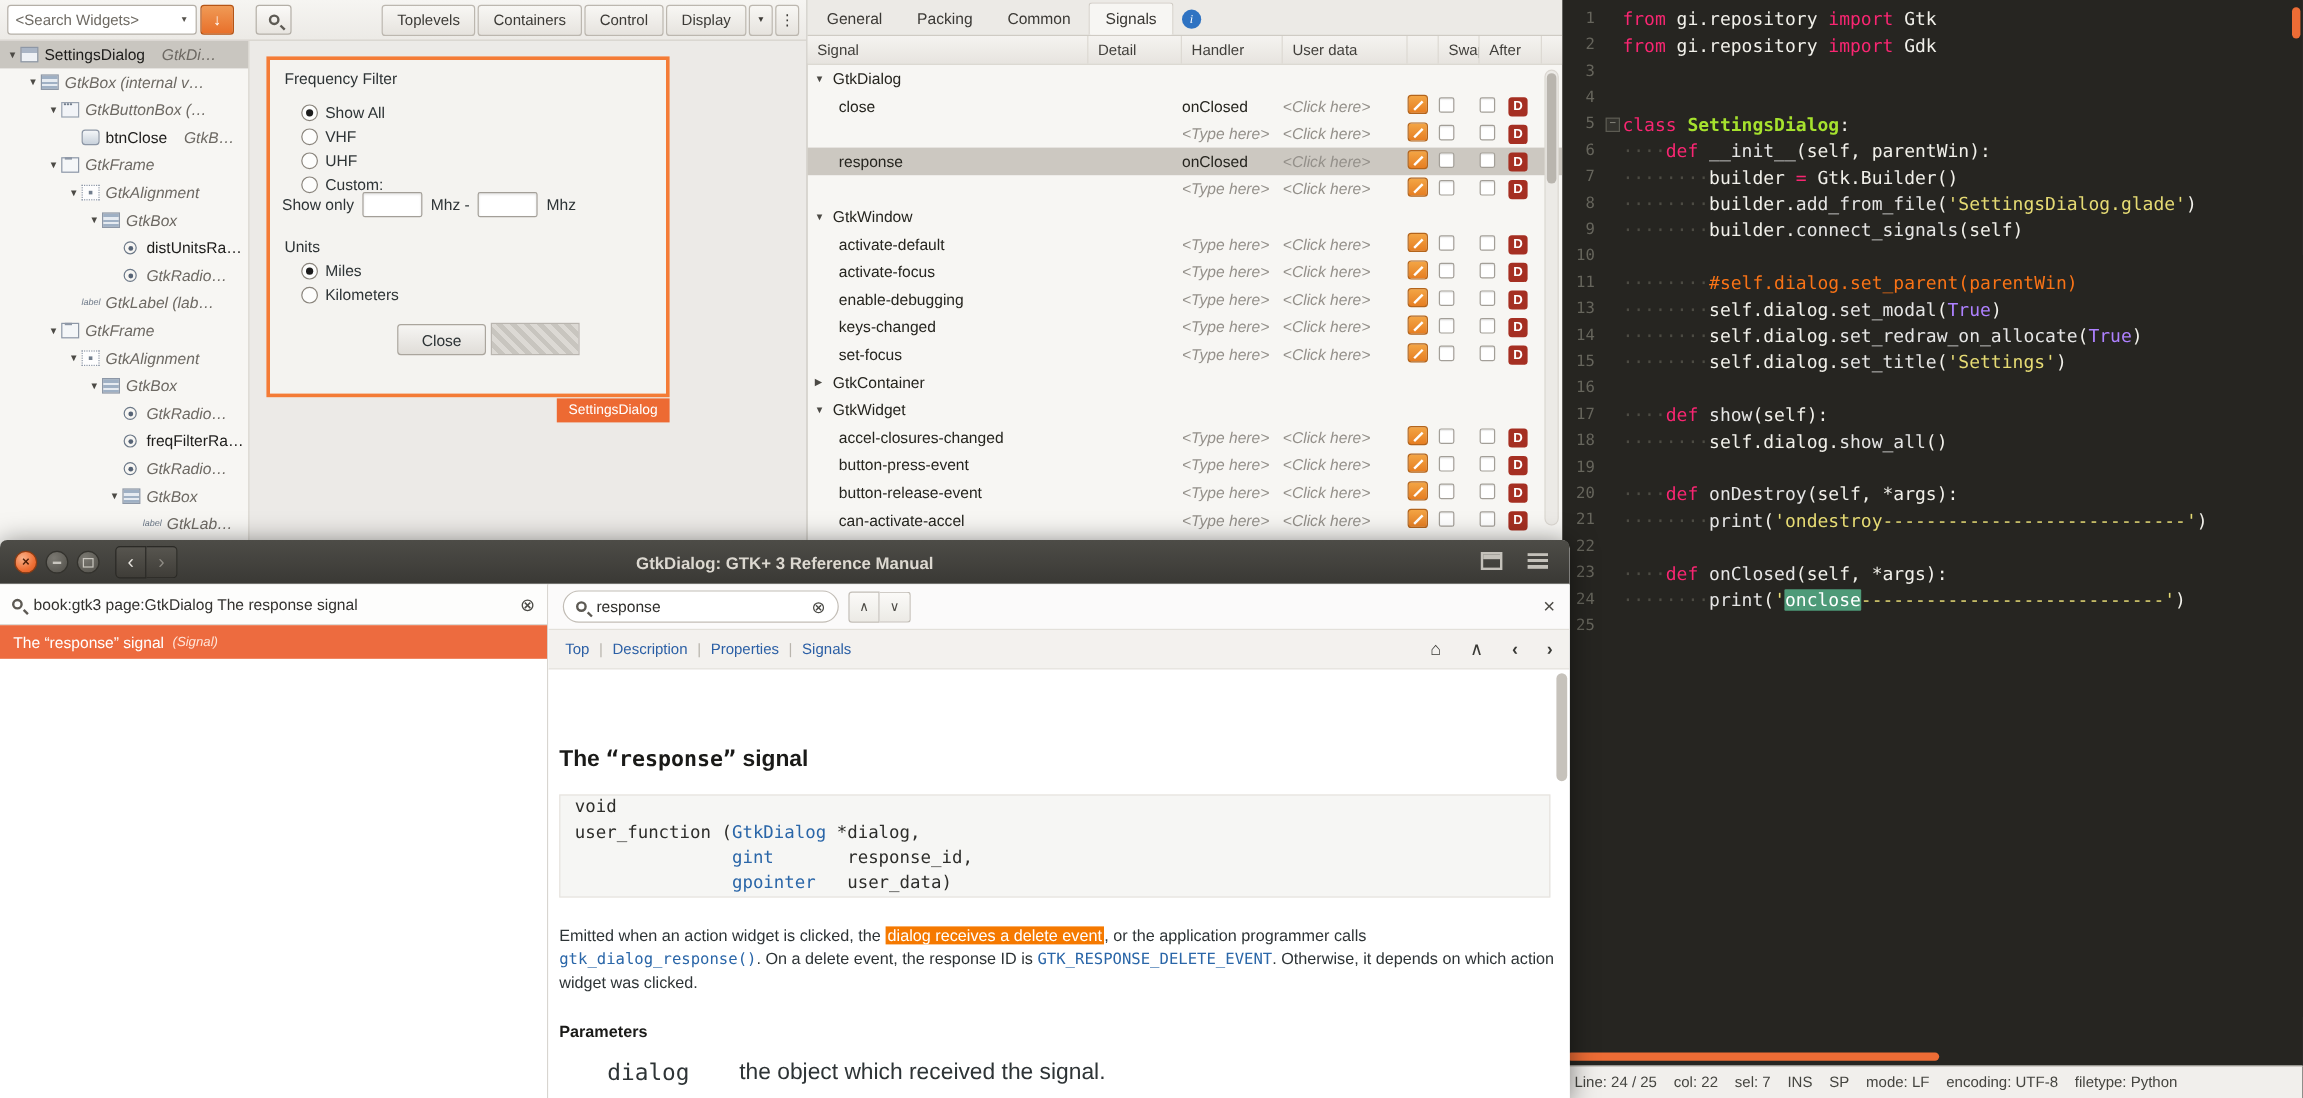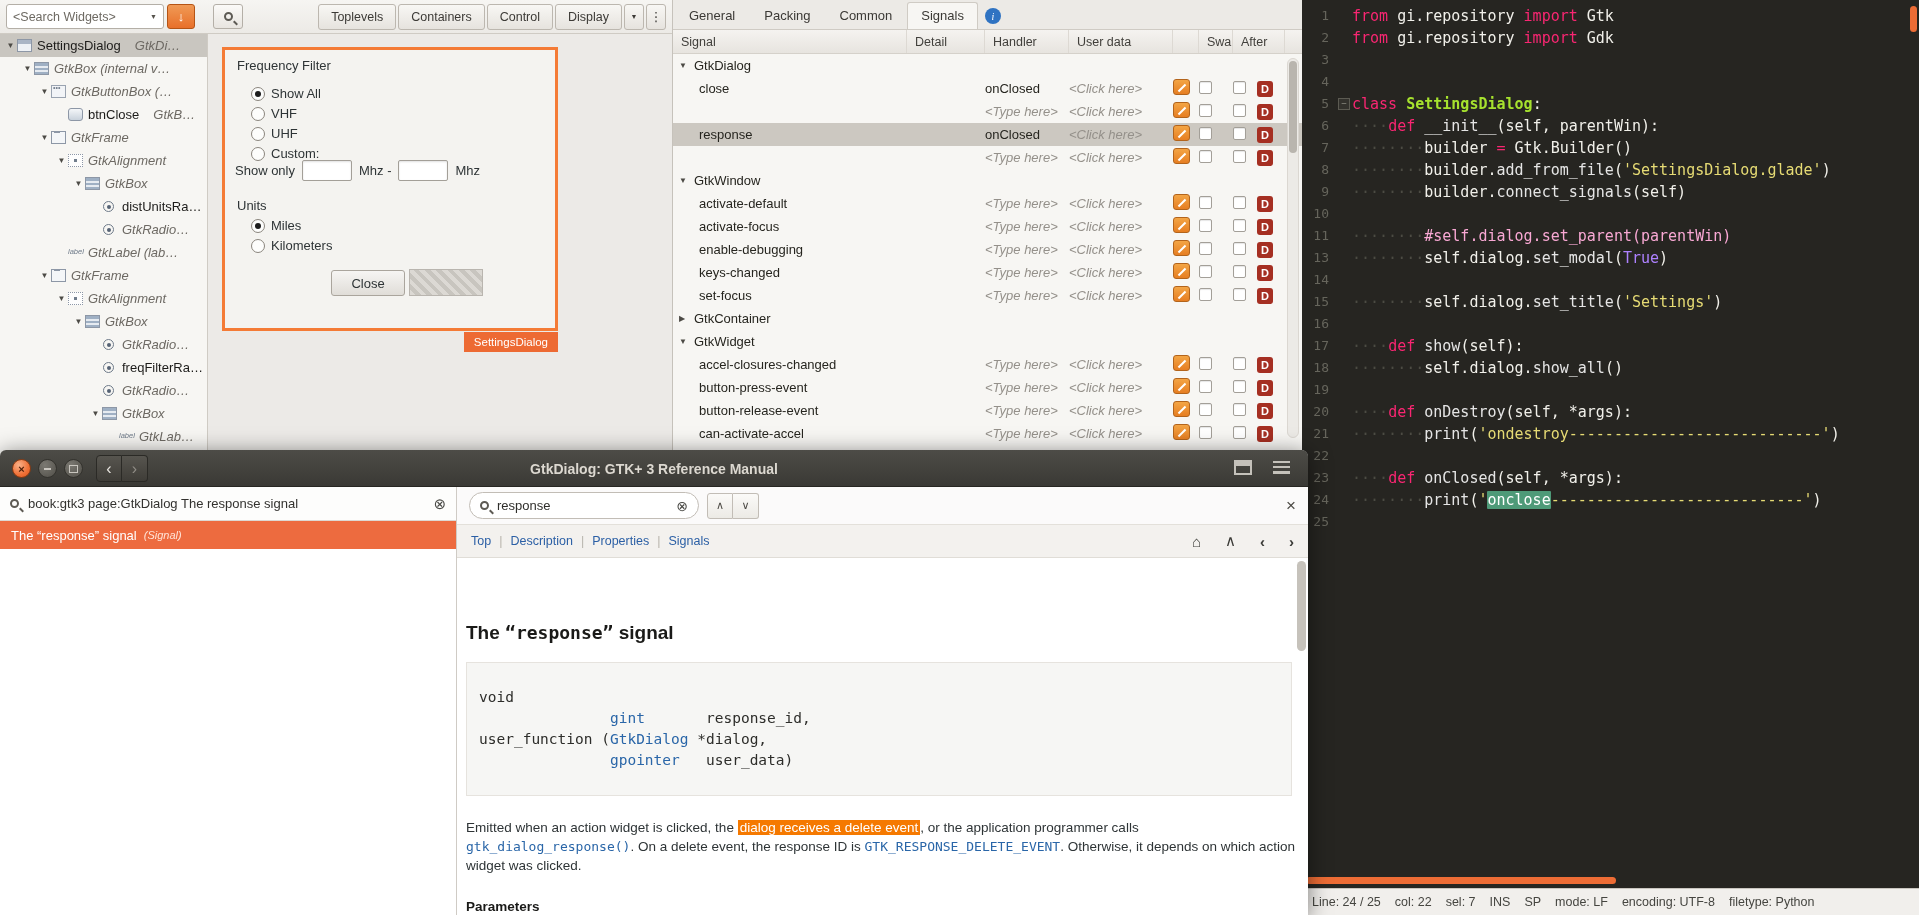--- a/index.html
+++ b/index.html
@@ -113,41 +113,41 @@
   .udbtn:first-child { border-radius:3px 0 0 3px; }
   .udbtn:last-child { border-radius:0 3px 3px 0; border-left:none; }
   .find-close { margin-left:auto; font-size:17px; color:#4c4a45; }
   .dh-subnav { height:33px; background:#f3f1ee; border-bottom:1px solid #e0ddd7; display:flex; align-items:center; padding:0 14px; font-size:12.5px; }
   .dh-link { color:#2b5fa5; }
   .navsep { color:#b9b5ad; margin:0 8px; }
   .subnav-icons { margin-left:auto; display:flex; align-items:center; gap:24px; color:#3a3a36; font-size:15px; }
   .dh-content { position:absolute; top:71px; left:0; right:0; bottom:0; overflow:hidden; padding:0 14px 0 9px; background:#fff; }
   .dh-heading { margin-top:64px; font-size:19px; font-weight:bold; color:#1a1a18; }
   .dh-heading .term { font-family:"DejaVu Sans Mono",monospace; font-size:18px; }
-  .dh-codeblock { margin-top:18px; margin-right:2px; background:#f6f6f4; border:1px solid #e6e3de; padding:24px 12px; font-family:"DejaVu Sans Mono",monospace; font-size:14.5px; line-height:21px; color:#2d2d2a; }
+  .dh-codeblock { margin-top:18px; margin-right:2px; background:#f6f6f4; border:1px solid #e6e3de; padding:0 12px; font-family:"DejaVu Sans Mono",monospace; font-size:14.5px; line-height:21px; color:#2d2d2a; }
   .dhc-line { white-space:pre; }
   .dh-link2 { color:#2a66a8; }
   .dh-para { margin-top:22px; font-size:13.5px; line-height:19px; color:#2e3436; width:840px; }
   .hl { background:#f57900; color:#fff; padding:0 2px; }
   .code-link { font-family:"DejaVu Sans Mono",monospace; font-size:13px; color:#2a66a8; }
   .dh-params { margin-top:24px; font-size:13.5px; font-weight:bold; color:#1a1a18; }
   .dh-paramrow { margin-top:16px; display:flex; font-size:19px; color:#2e3436; }
   .dh-paramrow .pn { font-family:"DejaVu Sans Mono",monospace; width:110px; margin-left:40px; }
   .dh-scroll { position:absolute; right:2px; top:74px; width:9px; height:90px; background:#c6c2bb; border-radius:5px; }
 
   
   .editor { position:absolute; left:1302px; top:0; width:617px; height:915px; background:#262521; }
   .ed-body { position:absolute; top:0; left:0; right:0; bottom:27px; overflow:hidden; padding-top:5px; }
   .ed-line { display:flex; height:22px; line-height:22px; font-family:"DejaVu Sans Mono",monospace; font-size:15px; }
   .ln { width:36px; flex:none; text-align:right; padding-right:9px; color:#66655c; font-size:13px; }
   .fold { width:14px; flex:none; position:relative; }
   .fold.has::after { content:"−"; position:absolute; left:0; top:5px; width:10px; height:10px; line-height:9px; text-align:center; font-size:9px; color:#8b8a80; border:1px solid #5c5b52; background:#33322d; }
   .codebit { white-space:pre; color:#f1f0ea; }
   .tk { color:#f92672; } .tc { color:#a6e22e; font-weight:bold; } .tf { color:#e5e5e5; }
-  .ts { color:#e6db74; } .tcm { color:#f9a8d4; } .tn { color:#ae81ff; }
+  .ts { color:#e6db74; } .tcm { color:#f97316; } .tn { color:#ae81ff; }
   .td { color:#4c4b43; } .tw { color:#f1f0ea; }
   .tsel { background:#4e9a78; color:#ffffff; border-radius:1px; }
   .ed-hthumb { position:absolute; left:4px; bottom:31px; width:310px; height:7px; background:#ed6c35; border-radius:4px; }
   .ed-vthumb { position:absolute; right:2px; top:6px; width:7px; height:26px; background:#ed6c35; border-radius:4px; }
   .ed-status { position:absolute; left:0; right:0; bottom:0; height:27px; background:#f1efec; border-top:1px solid #c9c5bf; display:flex; align-items:center; padding:0 10px; gap:14px; font-size:12.5px; color:#454540; white-space:nowrap; overflow:hidden; }
 </style>
 </head>
 <body>
 
 <div id="stage">
@@ -575,20 +575,21 @@
           <span class="codebit"><span class="td">········</span><span class="tcm">#self.dialog.set_parent(parentWin)</span></span>
         </div>
         <div class="ed-line">
           <span class="ln">13</span>
           <span class="fold"></span>
           <span class="codebit"><span class="td">········</span><span class="tw">self.dialog.</span><span class="tf">set_modal</span><span class="tw">(</span><span class="tn">True</span><span class="tw">)</span></span>
         </div>
         <div class="ed-line">
           <span class="ln">14</span>
           <span class="fold"></span>
+          <span class="codebit"><span class="td">········</span><span class="tw">self.dialog.</span><span class="tf">set_redraw_on_allocate</span><span class="tw">(</span><span class="tn">True</span><span class="tw">)</span></span>
         </div>
         <div class="ed-line">
           <span class="ln">15</span>
           <span class="fold"></span>
           <span class="codebit"><span class="td">········</span><span class="tw">self.dialog.</span><span class="tf">set_title</span><span class="tw">(</span><span class="ts">'Settings'</span><span class="tw">)</span></span>
         </div>
         <div class="ed-line">
           <span class="ln">16</span>
           <span class="fold"></span>
           <span class="codebit"></span>
@@ -715,22 +716,22 @@
             <span>⌂</span>
             <span>∧</span>
             <span style="font-weight:bold">‹</span>
             <span style="font-weight:bold">›</span>
           </div>
         </div>
         <div class="dh-content">
           <div class="dh-heading"><span>The </span><span class="term">“response”</span><span> signal</span></div>
           <div class="dh-codeblock" id="dh-code">
               <div class="dhc-line"><span>void</span></div>
+              <div class="dhc-line"><span>user_function (</span><span class="dh-link2">GtkDialog</span><span> *dialog,</span></div>
               <div class="dhc-line"><span>               </span><span class="dh-link2">gint</span><span>       response_id,</span></div>
-              <div class="dhc-line"><span>user_function (</span><span class="dh-link2">GtkDialog</span><span> *dialog,</span></div>
               <div class="dhc-line"><span>               </span><span class="dh-link2">gpointer</span><span>   user_data)</span></div>
             </div>
           <div class="dh-para" id="dh-para">Emitted when an action widget is clicked, the <span class="hl">dialog receives a delete event</span>, or the application programmer calls <span class="code-link">gtk_dialog_response()</span>. On a delete event, the response ID is <span class="code-link">GTK_RESPONSE_DELETE_EVENT</span>. Otherwise, it depends on which action widget was clicked.</div>
           <div class="dh-params">Parameters</div>
           <div class="dh-paramrow">
             <span class="pn">dialog</span>
             <span>the object which received the signal.</span>
           </div>
         </div>
         <div class="dh-scroll"></div>

